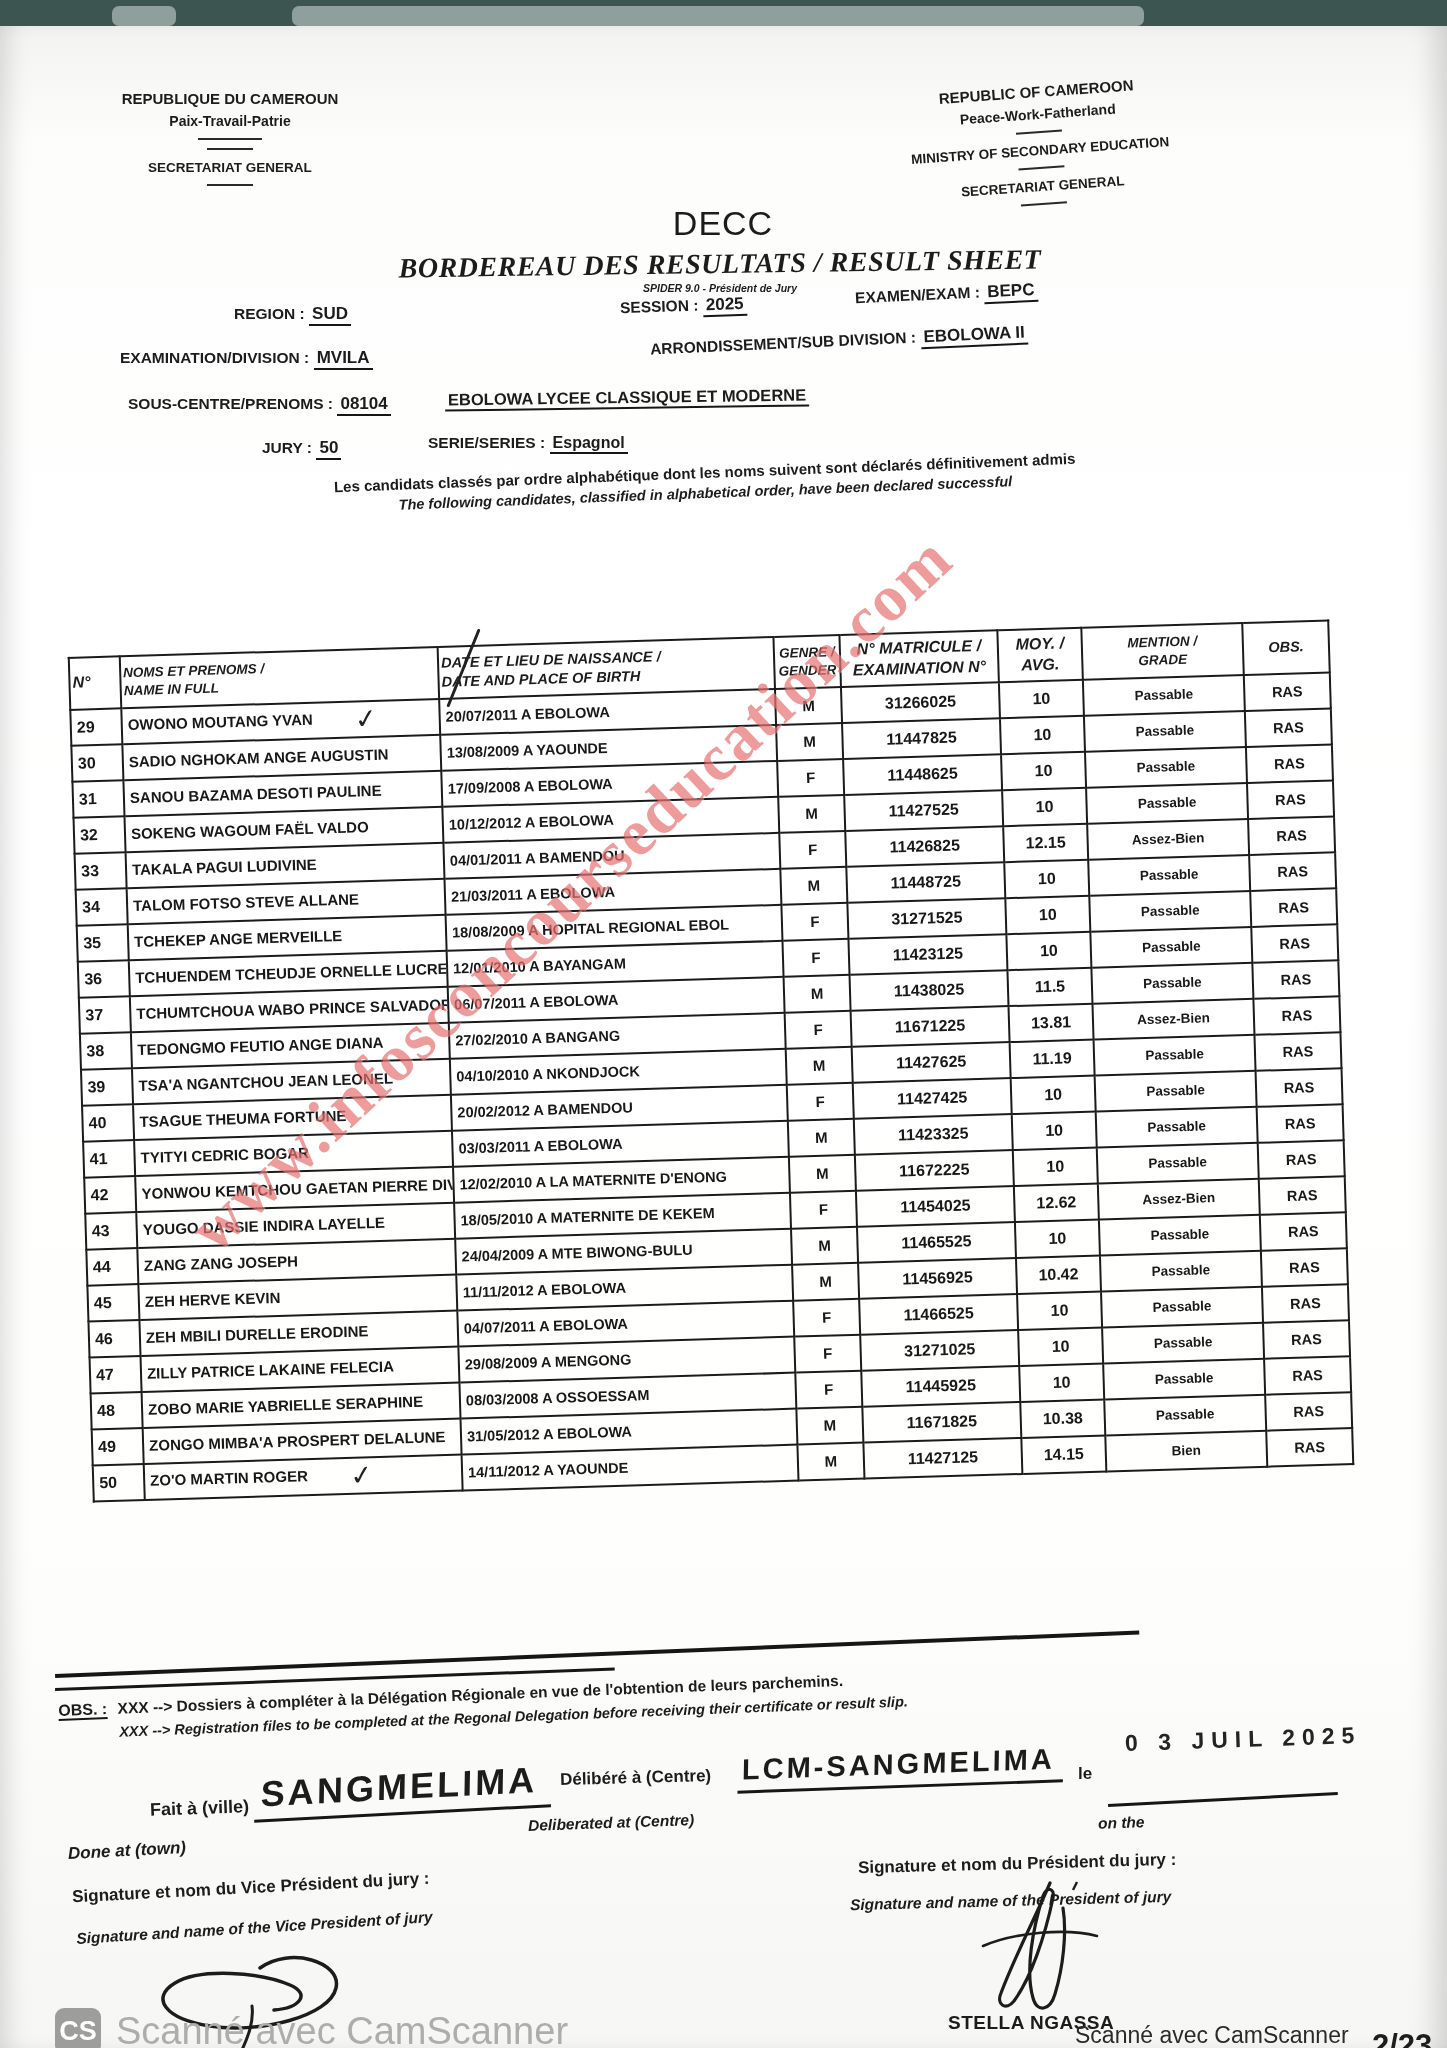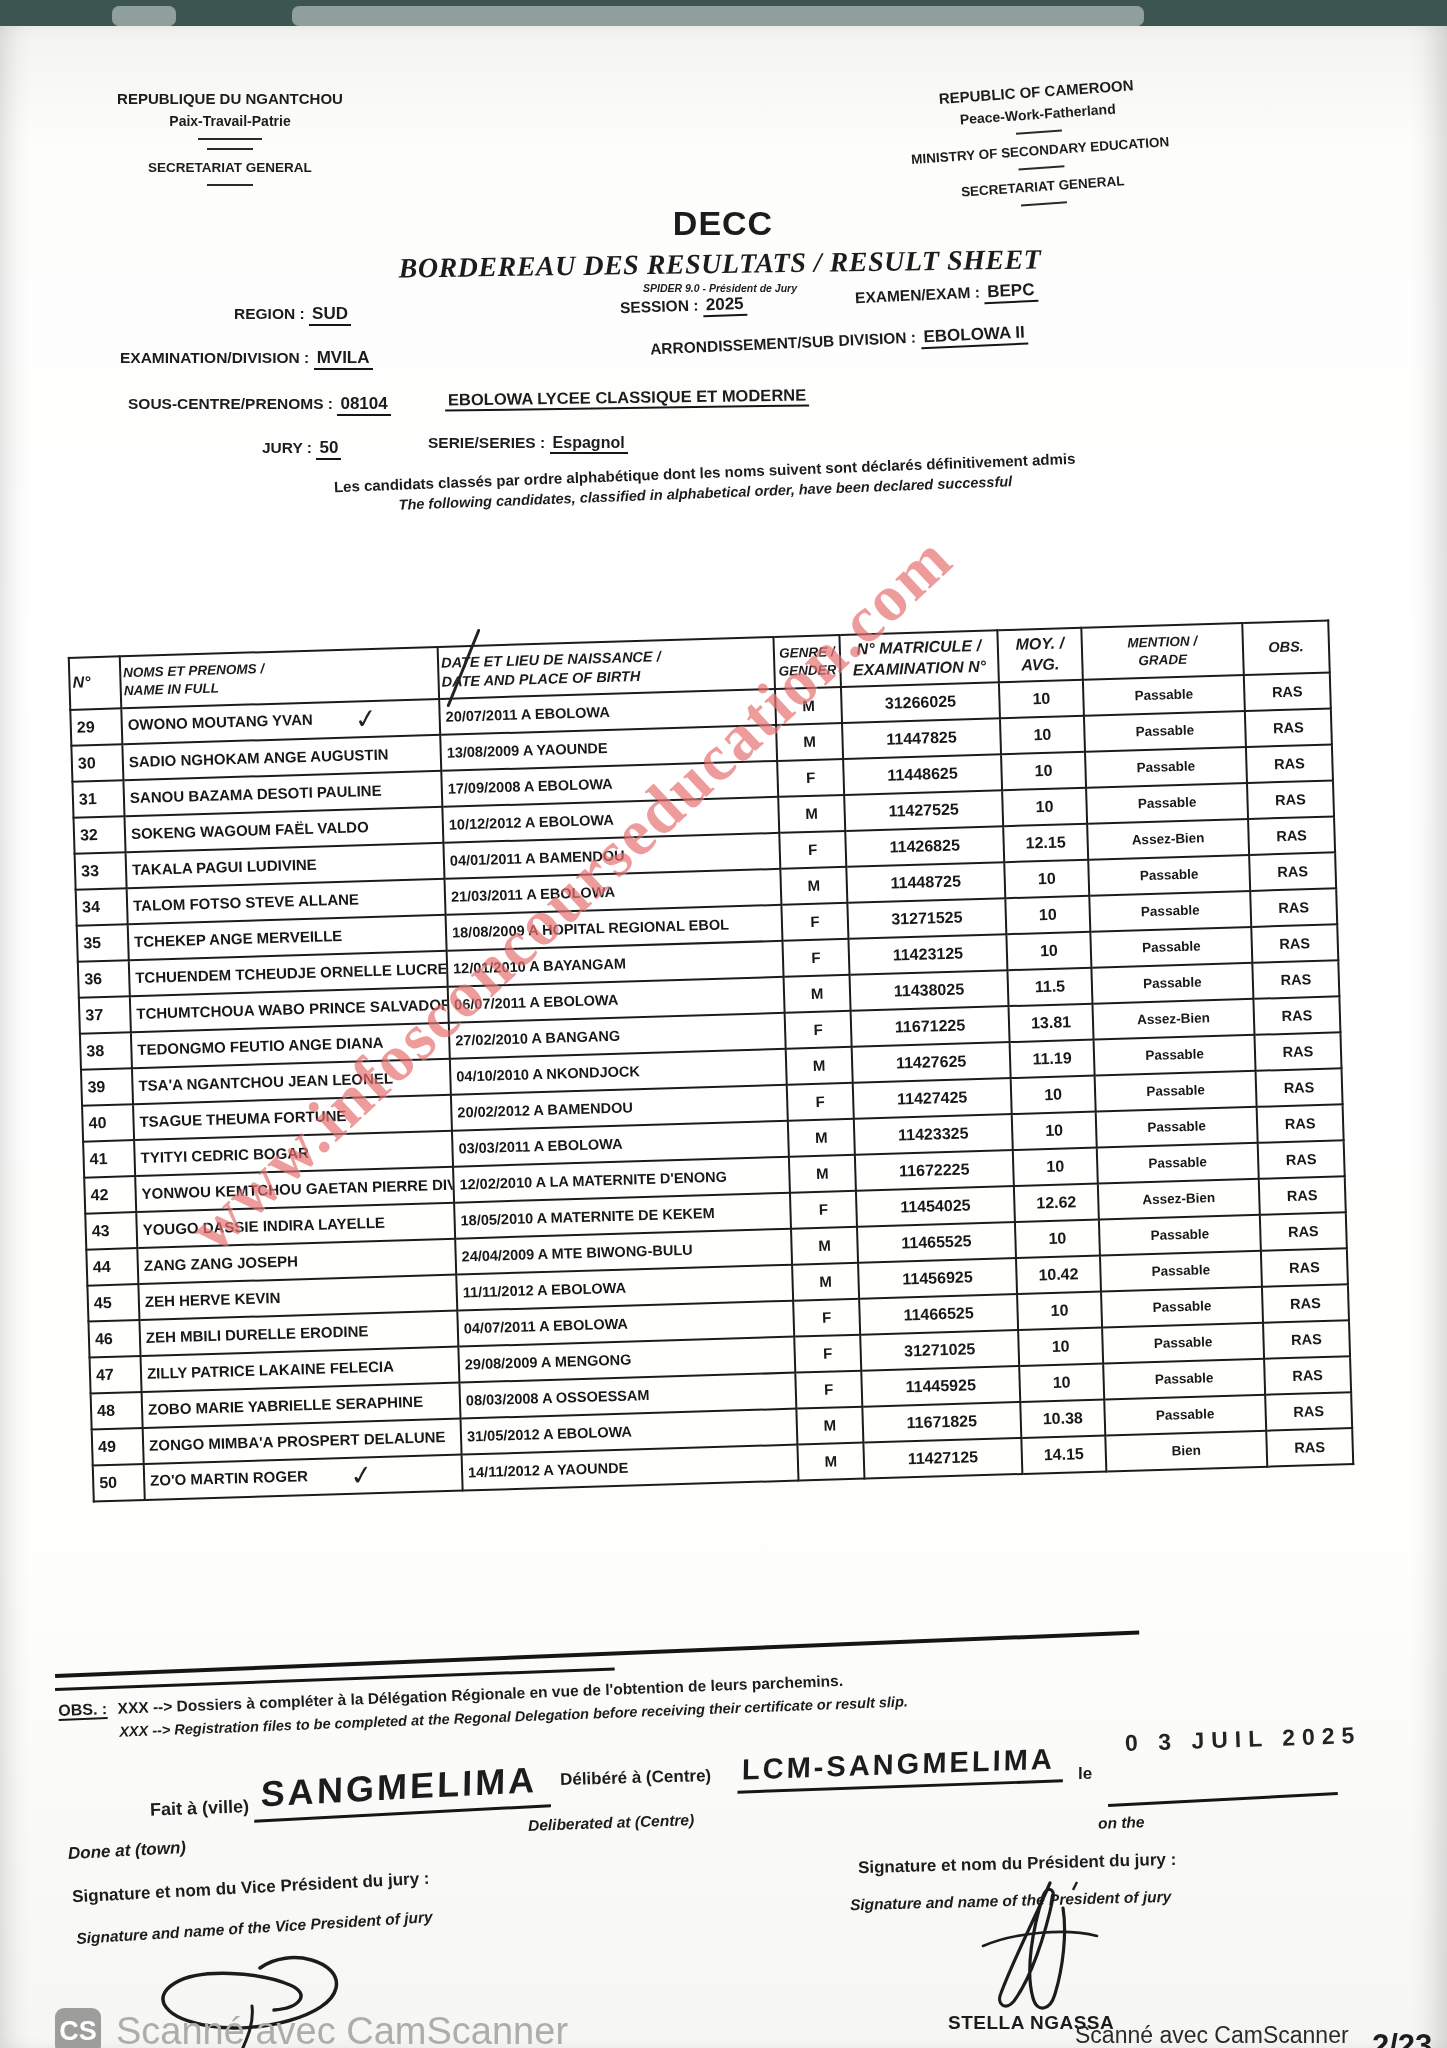--- a/index.html
+++ b/index.html
@@ -21,21 +21,21 @@
   }
   .b{font-weight:700;}
   .i{font-style:italic;}
   .ctr{text-align:center;}
   .hdr-block{line-height:1.5;font-weight:700;}
   .hdr-block .l1{font-size:15px;}
   .hdr-block .l2{font-size:14px;}
   .hdr-block .l3{font-size:13.5px;}
   .dash{width:64px;border-top:2.5px solid #2a2a2a;margin:6px auto 8px auto;}
   .dash.small{width:46px;border-top-style:double;}
-  .decc{font-size:34px;font-weight:700;letter-spacing:1px;}
+  .decc{font-size:34px;font-weight:400;letter-spacing:1px;}
   .main-title{font-family:"Liberation Serif",serif;font-style:italic;font-weight:700;font-size:28px;letter-spacing:.5px;}
   .spider{font-size:10.5px;font-weight:700;font-style:italic;}
   .lbl{font-weight:700;font-size:15.5px;}
   .uval{font-weight:700;font-size:17px;border-bottom:2.5px solid #161616;padding:0 3px 1px 3px;}
   .notice-fr{font-size:15px;font-weight:700;}
   .notice-en{font-size:14.5px;font-weight:700;font-style:italic;}
   
   .tablewrap{transform:rotate(-1.7deg);transform-origin:50% 50%;}
   table{border-collapse:collapse;width:1212px;table-layout:fixed;background:rgba(255,255,255,.6);}
   th,td{border:2.4px solid #1b1b1b;overflow:hidden;white-space:nowrap;}
@@ -77,21 +77,21 @@
 <body>
 
 <div class="topbar">
   <div class="tab" style="left:112px;width:64px;"></div>
   <div class="tab" style="left:292px;width:852px;"></div>
 </div>
 
 <div class="paper">
 
   <div class="abs hdr-block ctr" style="left:80px;top:62px;width:300px;">
-    <div class="l1">REPUBLIQUE DU NGANTCHOU</div>
+    <div class="l1">REPUBLIQUE DU CAMEROUN</div>
     <div class="l2">Paix-Travail-Patrie</div>
     <div class="dash"></div>
     <div class="dash small"></div>
     <div class="l3">SECRETARIAT GENERAL</div>
     <div class="dash small"></div>
   </div>
 
   <div class="abs hdr-block ctr" style="left:870px;top:55px;width:340px;transform:rotate(-4deg);">
     <div class="l1">REPUBLIC OF CAMEROON</div>
     <div class="l2">Peace-Work-Fatherland</div>

